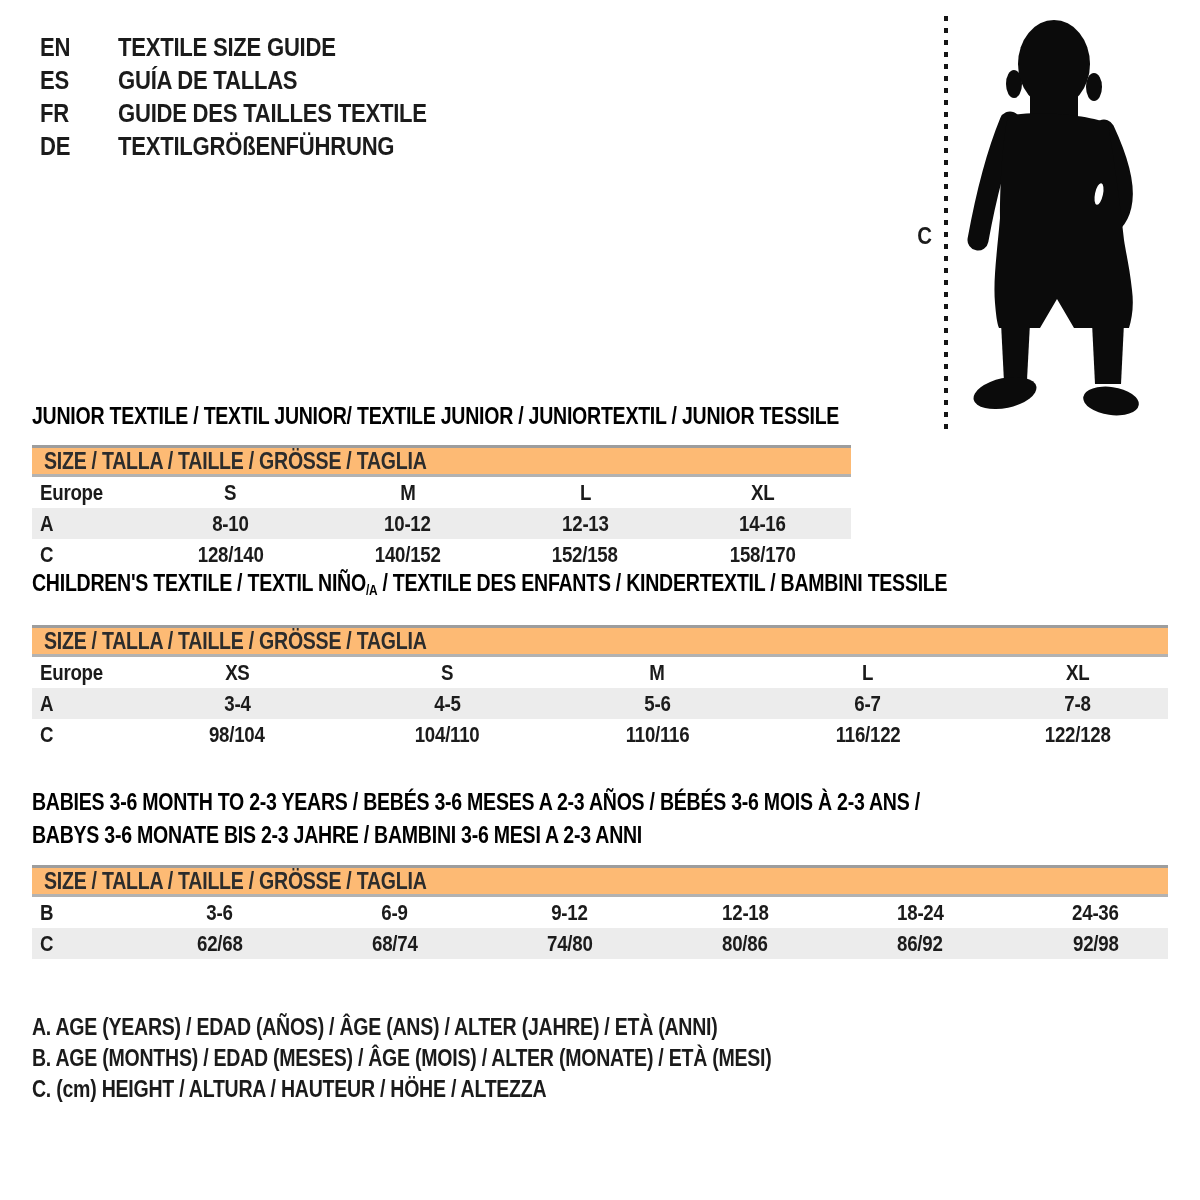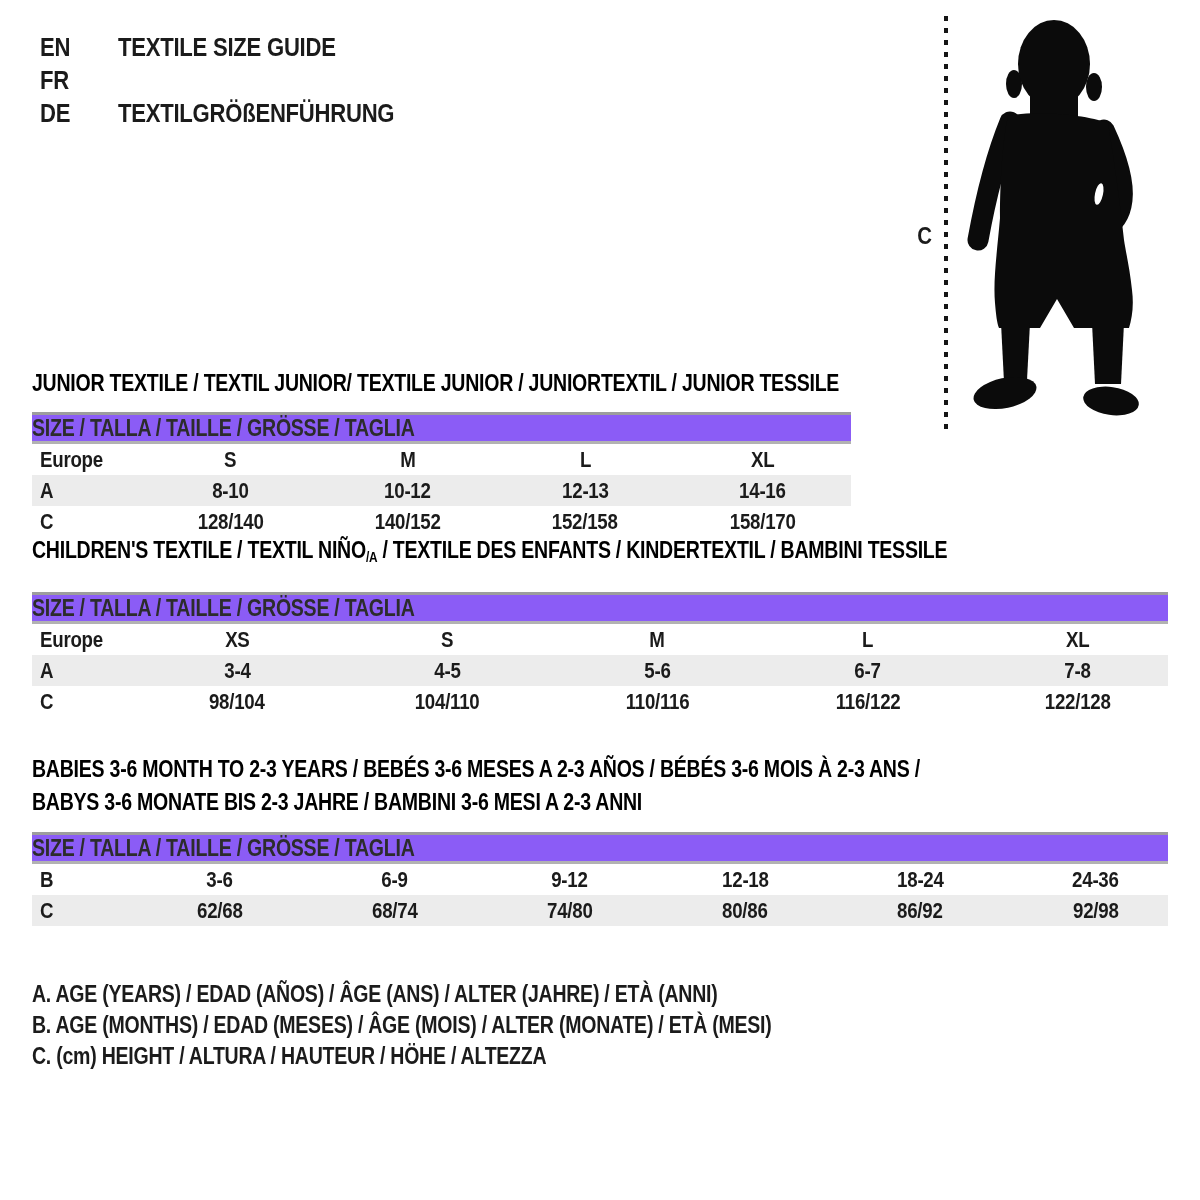--- a/index.html
+++ b/index.html
@@ -31,23 +31,23 @@
   .babies-title .line{display:block;height:33px;}
   sub.size-sub{font-size:14px;vertical-align:-4px;}
 
   
   .size-table{margin-top:15px;}
   .size-table.junior{width:819px;}
   .size-table.full{width:1151px;}
   .size-table.children{margin-top:21px;}
   .size-table.babies{margin-top:13px;}
   .thead{
-    height:26px;background:#8b5cf6;
+    height:26px;background:#fdba74;
     border-top:3px solid #9d9d9d;border-bottom:3px solid #b2b2b2;
-    display:flex;align-items:center;padding-left:0;
+    display:flex;align-items:center;padding-left:12px;
     font-size:23px;color:#2c2c2c;
   }
   .trow{height:31px;display:grid;align-items:center;font-size:22px;}
   .cols4{grid-template-columns:110px repeat(4,1fr);}
   .cols5{grid-template-columns:100px repeat(5,1fr);}
   .cols6{grid-template-columns:100px repeat(6,1fr);}
   .trow .lbl{padding-left:8px;text-align:left;}
   .trow .val{text-align:center;}
   .row-alt{background:#ececec;}
 
@@ -65,21 +65,26 @@
 <body>
 
 <div class="page">
 
   <div class="lang-block">
     <div class="lang-row">
       <span class="lang-code"><span class="cn-l">EN</span></span>
       <span><span class="cn-l">TEXTILE SIZE GUIDE</span></span>
     </div>
     <div class="lang-row">
+      <span class="lang-code"><span class="cn-l">ES</span></span>
+      <span><span class="cn-l">GUÍA DE TALLAS</span></span>
+    </div>
+    <div class="lang-row">
       <span class="lang-code"><span class="cn-l">FR</span></span>
+      <span><span class="cn-l">GUIDE DES TAILLES TEXTILE</span></span>
     </div>
     <div class="lang-row">
       <span class="lang-code"><span class="cn-l">DE</span></span>
       <span><span class="cn-l">TEXTILGRÖßENFÜHRUNG</span></span>
     </div>
   </div>
 
   <div class="figure-area">
     <span class="c-label"><span class="cn">C</span></span>
     <svg class="dash-line" width="8" height="418" viewBox="0 0 8 418">

